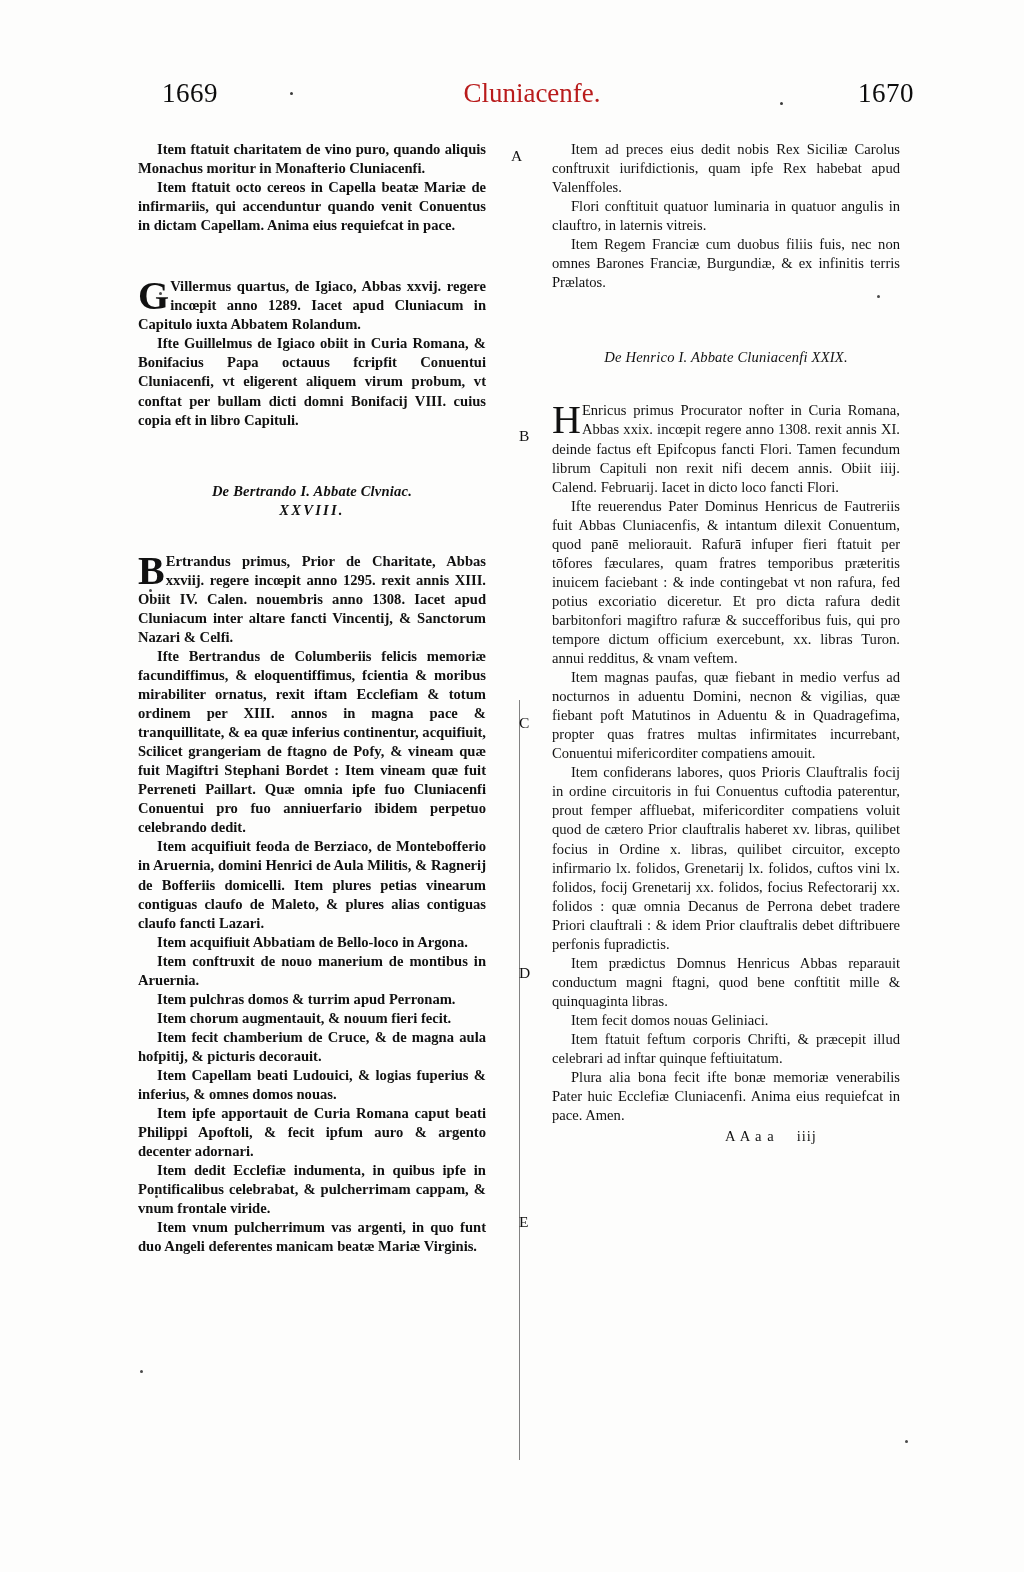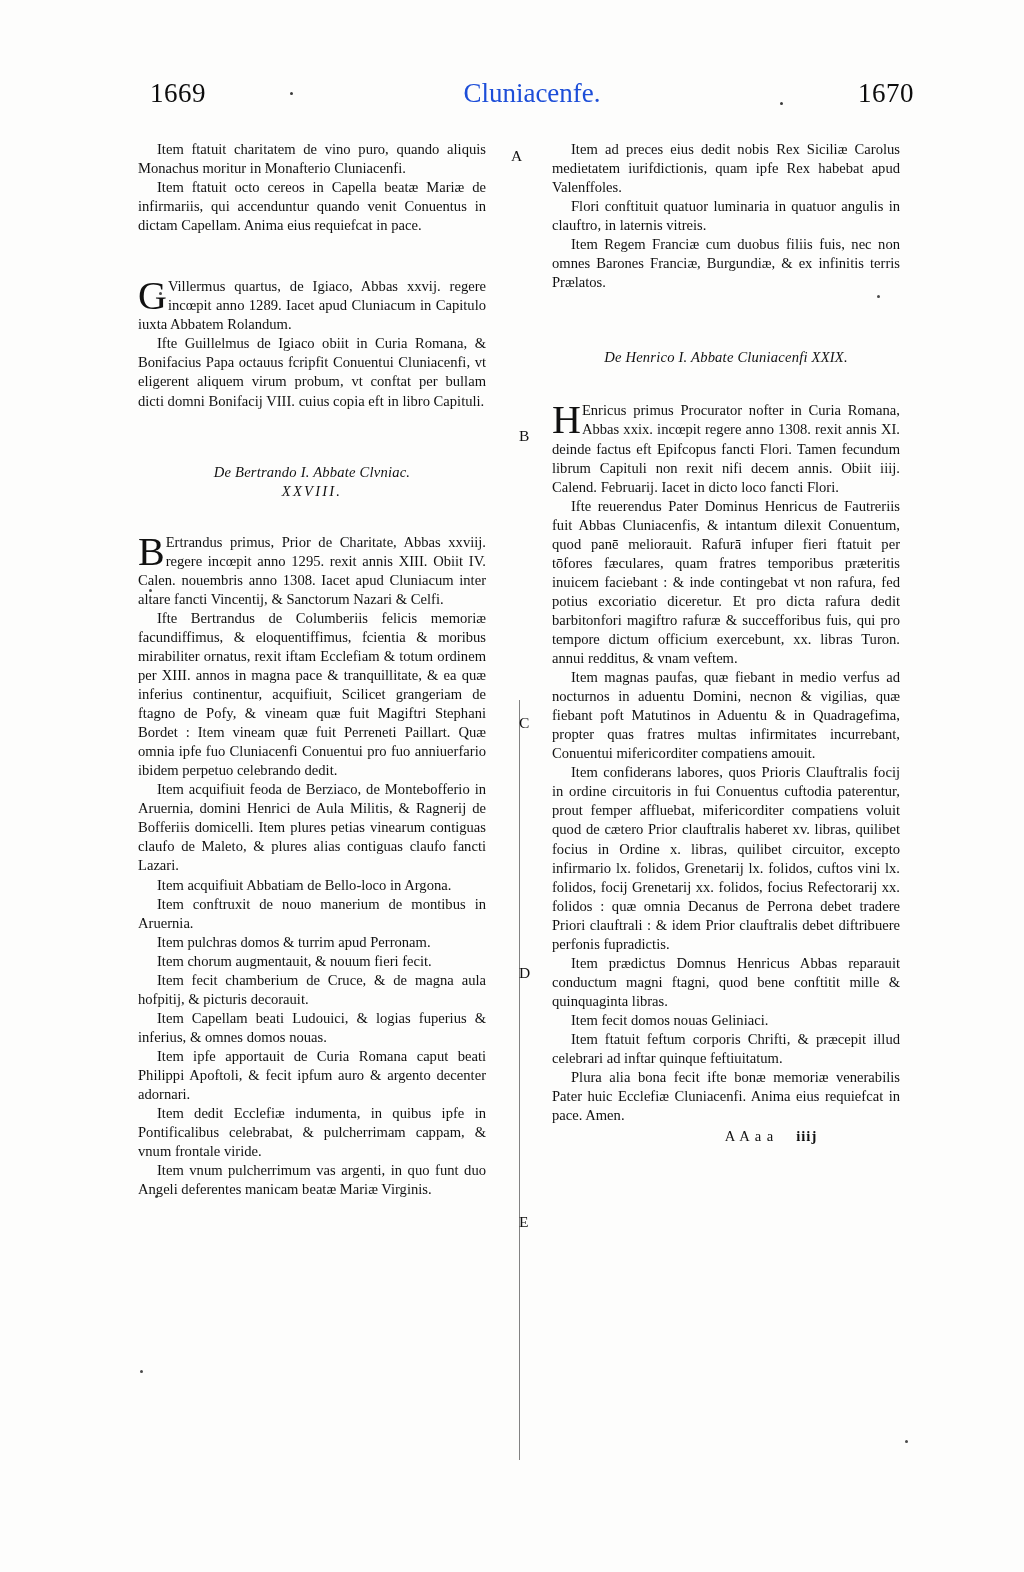--- a/index.html
+++ b/index.html
@@ -31,30 +31,30 @@
     height: 42px;
   }
   .folio {
     position: absolute;
     top: 0;
     font-size: 27px;
     letter-spacing: 0.5px;
     font-family: "Liberation Serif", serif;
     color: #0d0d0d;
   }
-  .folio-left  { left: 0; }
+  .folio-left  { left: 12px; }
   .folio-right { right: 0; }
   .head-title {
     position: absolute;
     top: 0;
     left: 0;
     right: 0;
     text-align: center;
     font-size: 27px;
-    color: #1d4ed8;
+    color: #b91c1c;
   }
   .head-dot {
     position: absolute;
     width: 3px; height: 3px;
     background: #3b3b3b;
     border-radius: 50%;
   }
 
   
   .columns {
@@ -66,21 +66,21 @@
   .col {
     position: absolute;
     top: 0;
     width: 348px;
     font-size: 14.6px;
     line-height: 19.05px;
     text-align: justify;
     text-justify: inter-word;
     hyphens: manual;
   }
-  .col-left  { left: 0; }
+  .col-left  { left: 0; font-weight: bold; }
   .col-right { left: 414px; }
 
   p {
     margin: 0;
     text-indent: 19px;
   }
 
   
   .dropcap-para {
     text-indent: 0;
@@ -117,21 +117,21 @@
   .gap-before-head { height: 16px; }
 
   
   .signature {
     text-align: center;
     text-indent: 0;
     margin-top: 2px;
     letter-spacing: 1px;
     padding-left: 90px;
   }
-  .signature .sig-tail { padding-left: 22px; font-weight: bold; }
+  .signature .sig-tail { padding-left: 22px; }
 
   
   .margin-letter {
     position: absolute;
     font-size: 15.5px;
     color: #101010;
     font-family: "Liberation Serif", serif;
   }
 
   
@@ -212,21 +212,21 @@
       <p>Item fecit chamberium de Cruce, &amp; de magna aula hofpitij, &amp; picturis decorauit.</p>
       <p>Item Capellam beati Ludouici, &amp; logias fuperius &amp; inferius, &amp; omnes domos nouas.</p>
       <p>Item ipfe apportauit de Curia Romana caput beati Philippi Apoftoli, &amp; fecit ipfum auro &amp; argento decenter adornari.</p>
       <p>Item dedit Ecclefiæ indumenta, in quibus ipfe in Pontificalibus celebrabat, &amp; pulcherrimam cappam, &amp; vnum frontale viride.</p>
       <p>Item vnum pulcherrimum vas argenti, in quo funt duo Angeli deferentes manicam beatæ Mariæ Virginis.</p>
 
     </div>
 
     <div class="col col-right">
 
-      <p>Item ad preces eius dedit nobis Rex Siciliæ Carolus medietatem iurifdictionis, quam ipfe Rex habebat apud Valenffoles.</p>
+      <p>Item ad preces eius dedit nobis Rex Siciliæ Carolus conftruxit iurifdictionis, quam ipfe Rex habebat apud Valenffoles.</p>
       <p>Flori conftituit quatuor luminaria in quatuor angulis in clauftro, in laternis vitreis.</p>
       <p>Item Regem Franciæ cum duobus filiis fuis, nec non omnes Barones Franciæ, Burgundiæ, &amp; ex infinitis terris Prælatos.</p>
 
       <div class="gap-before-head" style="height:34px;"></div>
       <p class="section-head">De Henrico I. Abbate Cluniacenfi XXIX.</p>
       <div class="gap-after-head" style="height:34px;"></div>
 
       <p class="dropcap-para">
         <span class="dropcap">H</span><span>Enricus primus Procurator nofter in Curia Romana, Abbas xxix. incœpit regere anno 1308. rexit annis XI. deinde factus eft Epifcopus fancti Flori. Tamen fecundum librum Capituli non rexit nifi decem annis. Obiit iiij. Calend. Februarij. Iacet in dicto loco fancti Flori.</span>
       </p>

